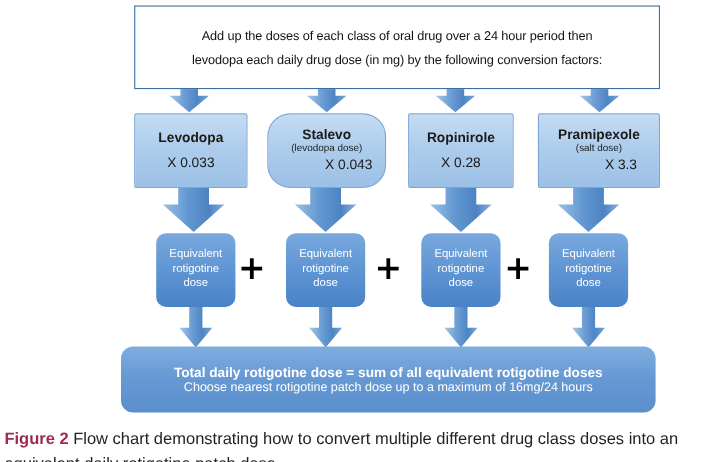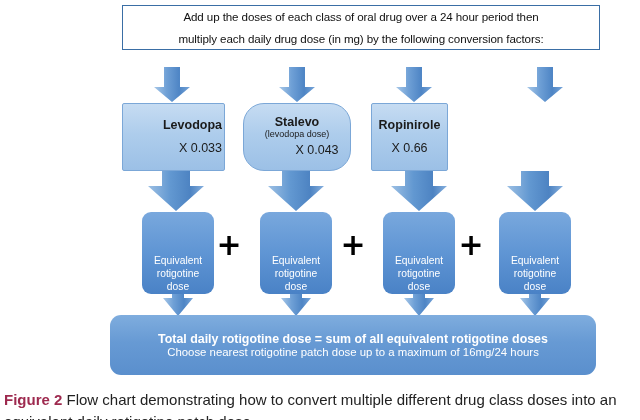--- a/index.html
+++ b/index.html
@@ -22,21 +22,21 @@
     width: 640px;
     height: 380px;
   }
 
   
   .top-box {
     position: absolute;
     left: 122px;
     top: 5px;
     width: 478px;
-    height: 45px;
+    height: 76px;
     box-sizing: border-box;
     border: 1.6px solid #3a6ea5;
     background: #ffffff;
     display: flex;
     flex-direction: column;
     align-items: center;
     justify-content: center;
     gap: 9px;
   }
   .top-line {
@@ -76,38 +76,38 @@
   }
   .drug-factor {
     font-size: 12.5px;
     font-weight: normal;
     color: #1b1b1b;
     margin-top: 9px;
     line-height: 1.1;
   }
   .drug-box.has-sub .drug-factor { margin-top: 4px; margin-left: 40px; }
 
-  .drug-1 { left: 122px;  width: 103px; align-items: flex-end; }
+  .drug-1 { left: 122px;  width: 103px; }
   .drug-2 { left: 243px;  width: 108px; border-radius: 21px; }
-  .drug-3 { left: 371px;  width: 77px;  }
+  .drug-3 { left: 371px;  width: 96px;  }
   .drug-4 { left: 489px;  width: 111px; }
 
   
   .eq-box {
     position: absolute;
     top: 212px;
     width: 72px;
-    height: 82px;
+    height: 67px;
     box-sizing: border-box;
     border-radius: 9px;
     background: linear-gradient(to bottom, #79a8dd 0%, #5f95d4 50%, #4a82c6 100%);
     display: flex;
     flex-direction: column;
     align-items: center;
-    justify-content: flex-end;
+    justify-content: center;
     text-align: center;
     color: #ffffff;
     font-size: 10.3px;
     line-height: 1.25;
   }
   .eq-1 { left: 142px; }
   .eq-2 { left: 260px; }
   .eq-3 { left: 383px; }
   .eq-4 { left: 499px; }
 
@@ -236,39 +236,44 @@
     <g>
       <polygon fill="url(#agrad)" points="413,279 425,279 425,298 434,298 419,316 404,298 413,298"></polygon>
     </g>
     <g>
       <polygon fill="url(#agrad)" points="529,279 541,279 541,298 550,298 535,316 520,298 529,298"></polygon>
     </g>
   </svg>
 
   <div class="top-box">
     <div class="top-line">Add up the doses of each class of oral drug over a 24 hour period then</div>
-    <div class="top-line">multiply each daily drug dose (in mg) by the following conversion factors:</div>
+    <div class="top-line">levodopa each daily drug dose (in mg) by the following conversion factors:</div>
   </div>
 
   <div class="drug-box drug-1">
     <div class="drug-name">Levodopa</div>
     <div class="drug-factor">X 0.033</div>
   </div>
 
   <div class="drug-box drug-2 has-sub">
     <div class="drug-name">Stalevo</div>
     <div class="drug-sub">(levodopa dose)</div>
     <div class="drug-factor">X 0.043</div>
   </div>
 
   <div class="drug-box drug-3">
     <div class="drug-name">Ropinirole</div>
-    <div class="drug-factor">X 0.66</div>
-  </div>
-
+    <div class="drug-factor">X 0.28</div>
+  </div>
+
+  <div class="drug-box drug-4 has-sub">
+    <div class="drug-name">Pramipexole</div>
+    <div class="drug-sub">(salt dose)</div>
+    <div class="drug-factor">X 3.3</div>
+  </div>
 
   <div class="eq-box eq-1">
     <div>Equivalent</div>
     <div>rotigotine</div>
     <div>dose</div>
   </div>
   <div class="eq-box eq-2">
     <div>Equivalent</div>
     <div>rotigotine</div>
     <div>dose</div>

